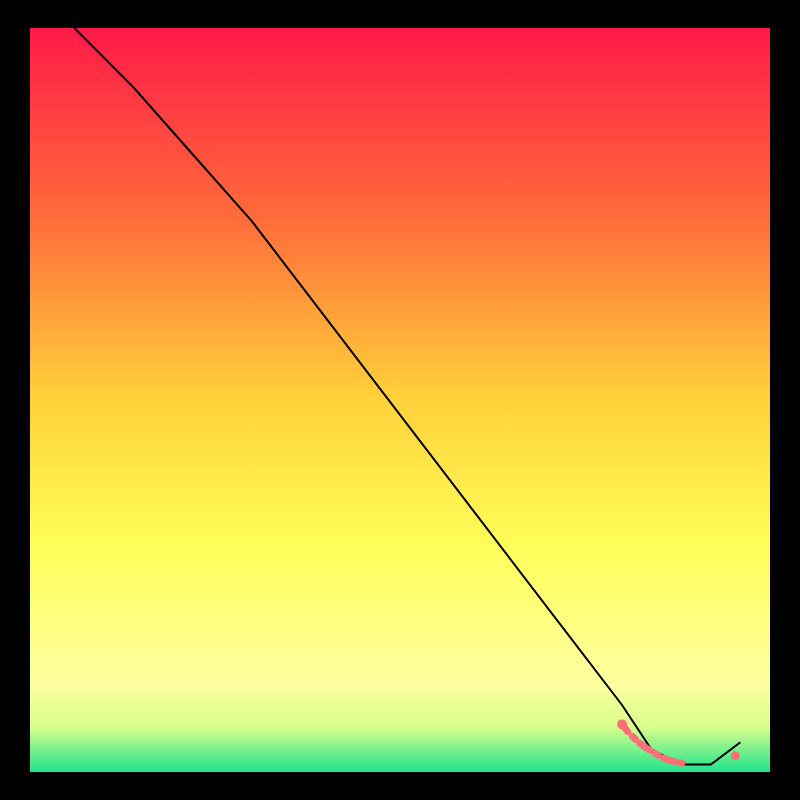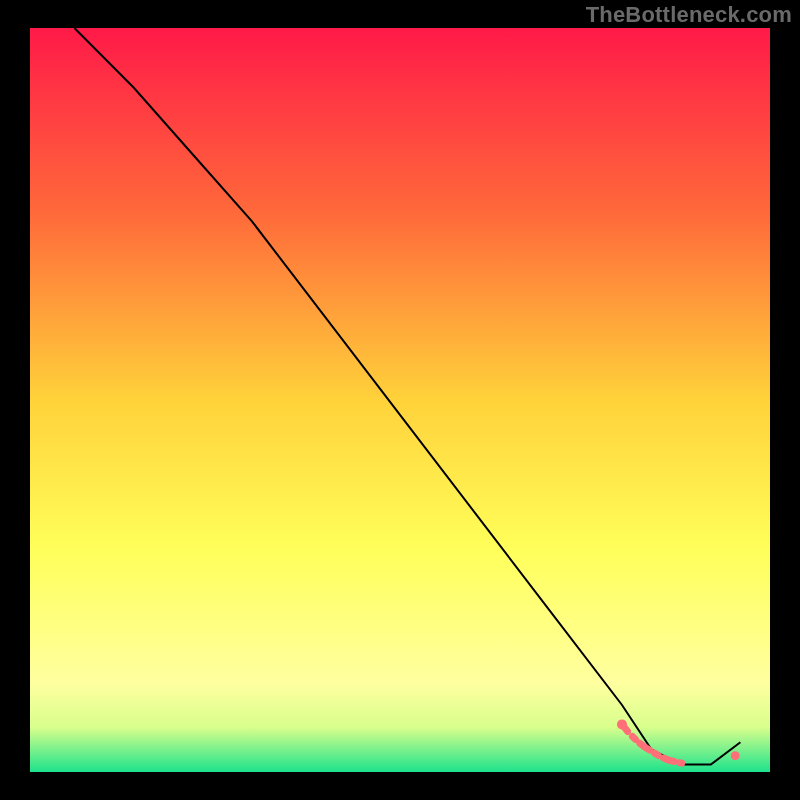--- a/index.html
+++ b/index.html
@@ -30,21 +30,20 @@
   svg {
     position: absolute;
     top: 0;
     left: 0;
   }
 </style>
 </head>
 <body>
 <div class="wrap">
 
-<div class="watermark">TheBottleneck.com</div>
 
 <svg id="chart" width="800" height="800" viewBox="0 0 800 800" aria-hidden="true">
   <defs>
     <linearGradient id="bg-grad" x1="0" y1="0" x2="0" y2="1">
           <stop offset="0%" stop-color="#ff1a48"></stop>
           <stop offset="25%" stop-color="#ff6a3a"></stop>
           <stop offset="50%" stop-color="#ffd23a"></stop>
           <stop offset="70%" stop-color="#ffff5a"></stop>
           <stop offset="88%" stop-color="#ffffa0"></stop>
           <stop offset="94%" stop-color="#d8ff8c"></stop>

